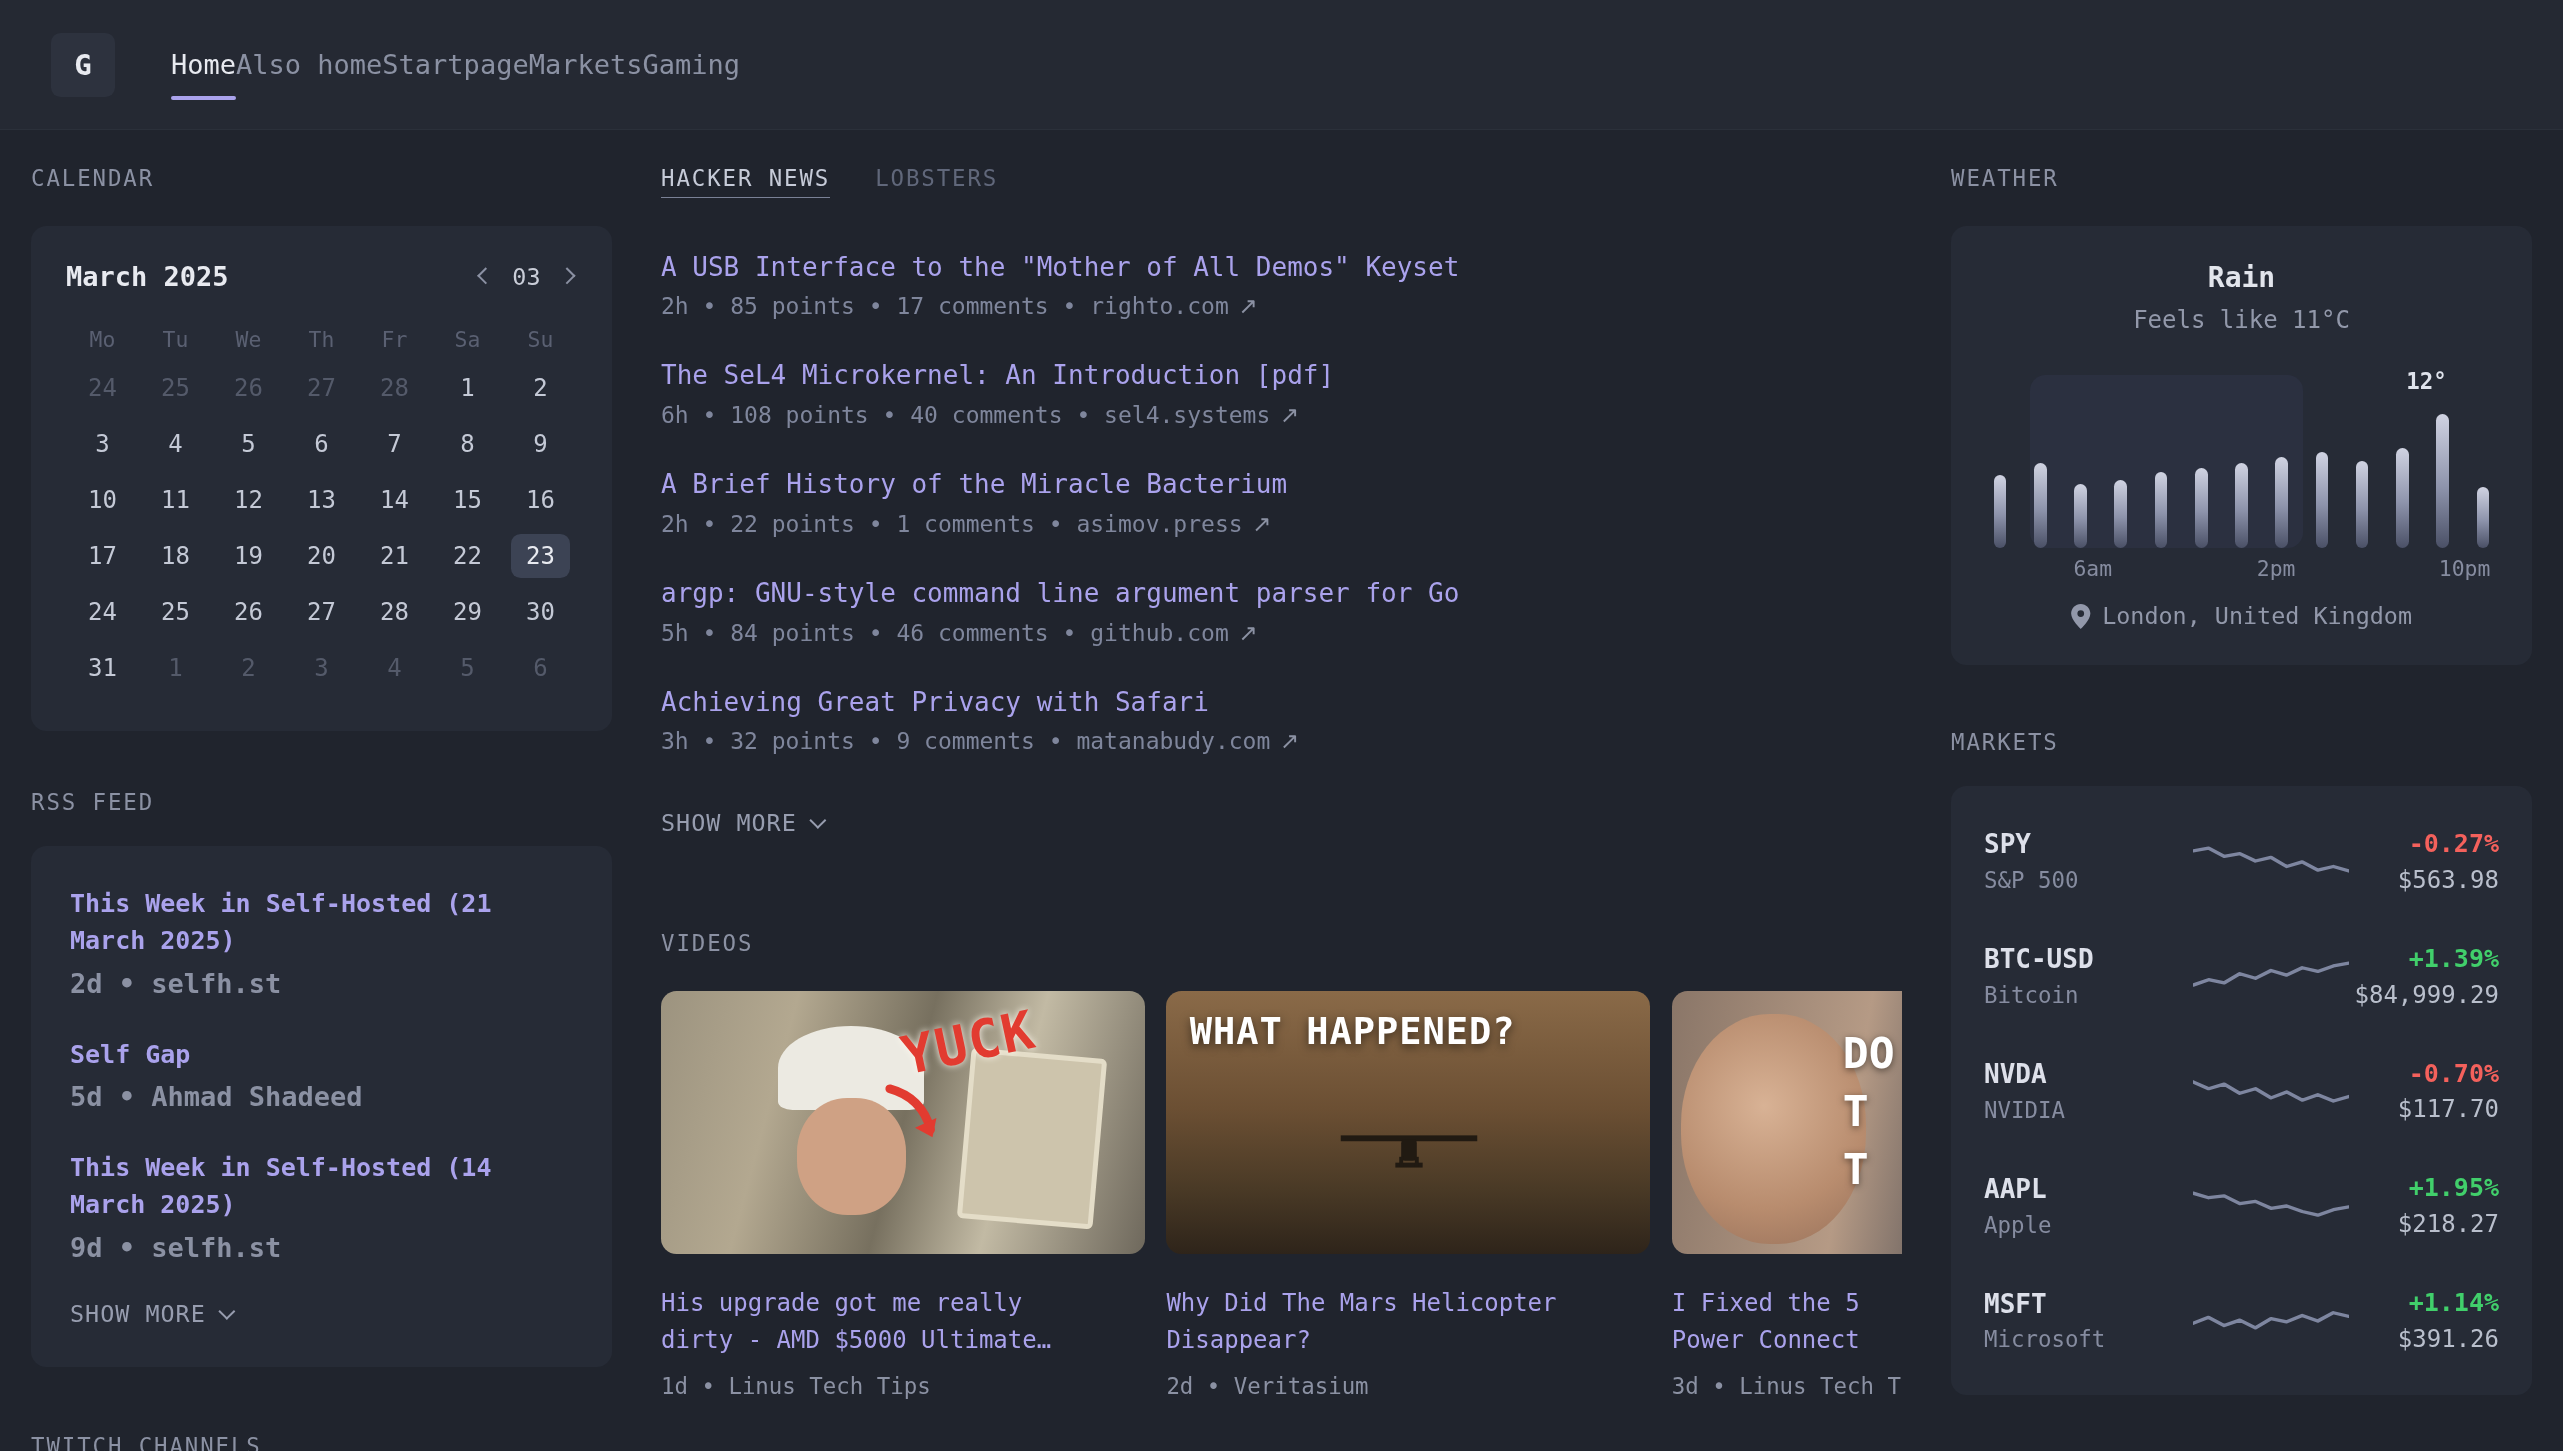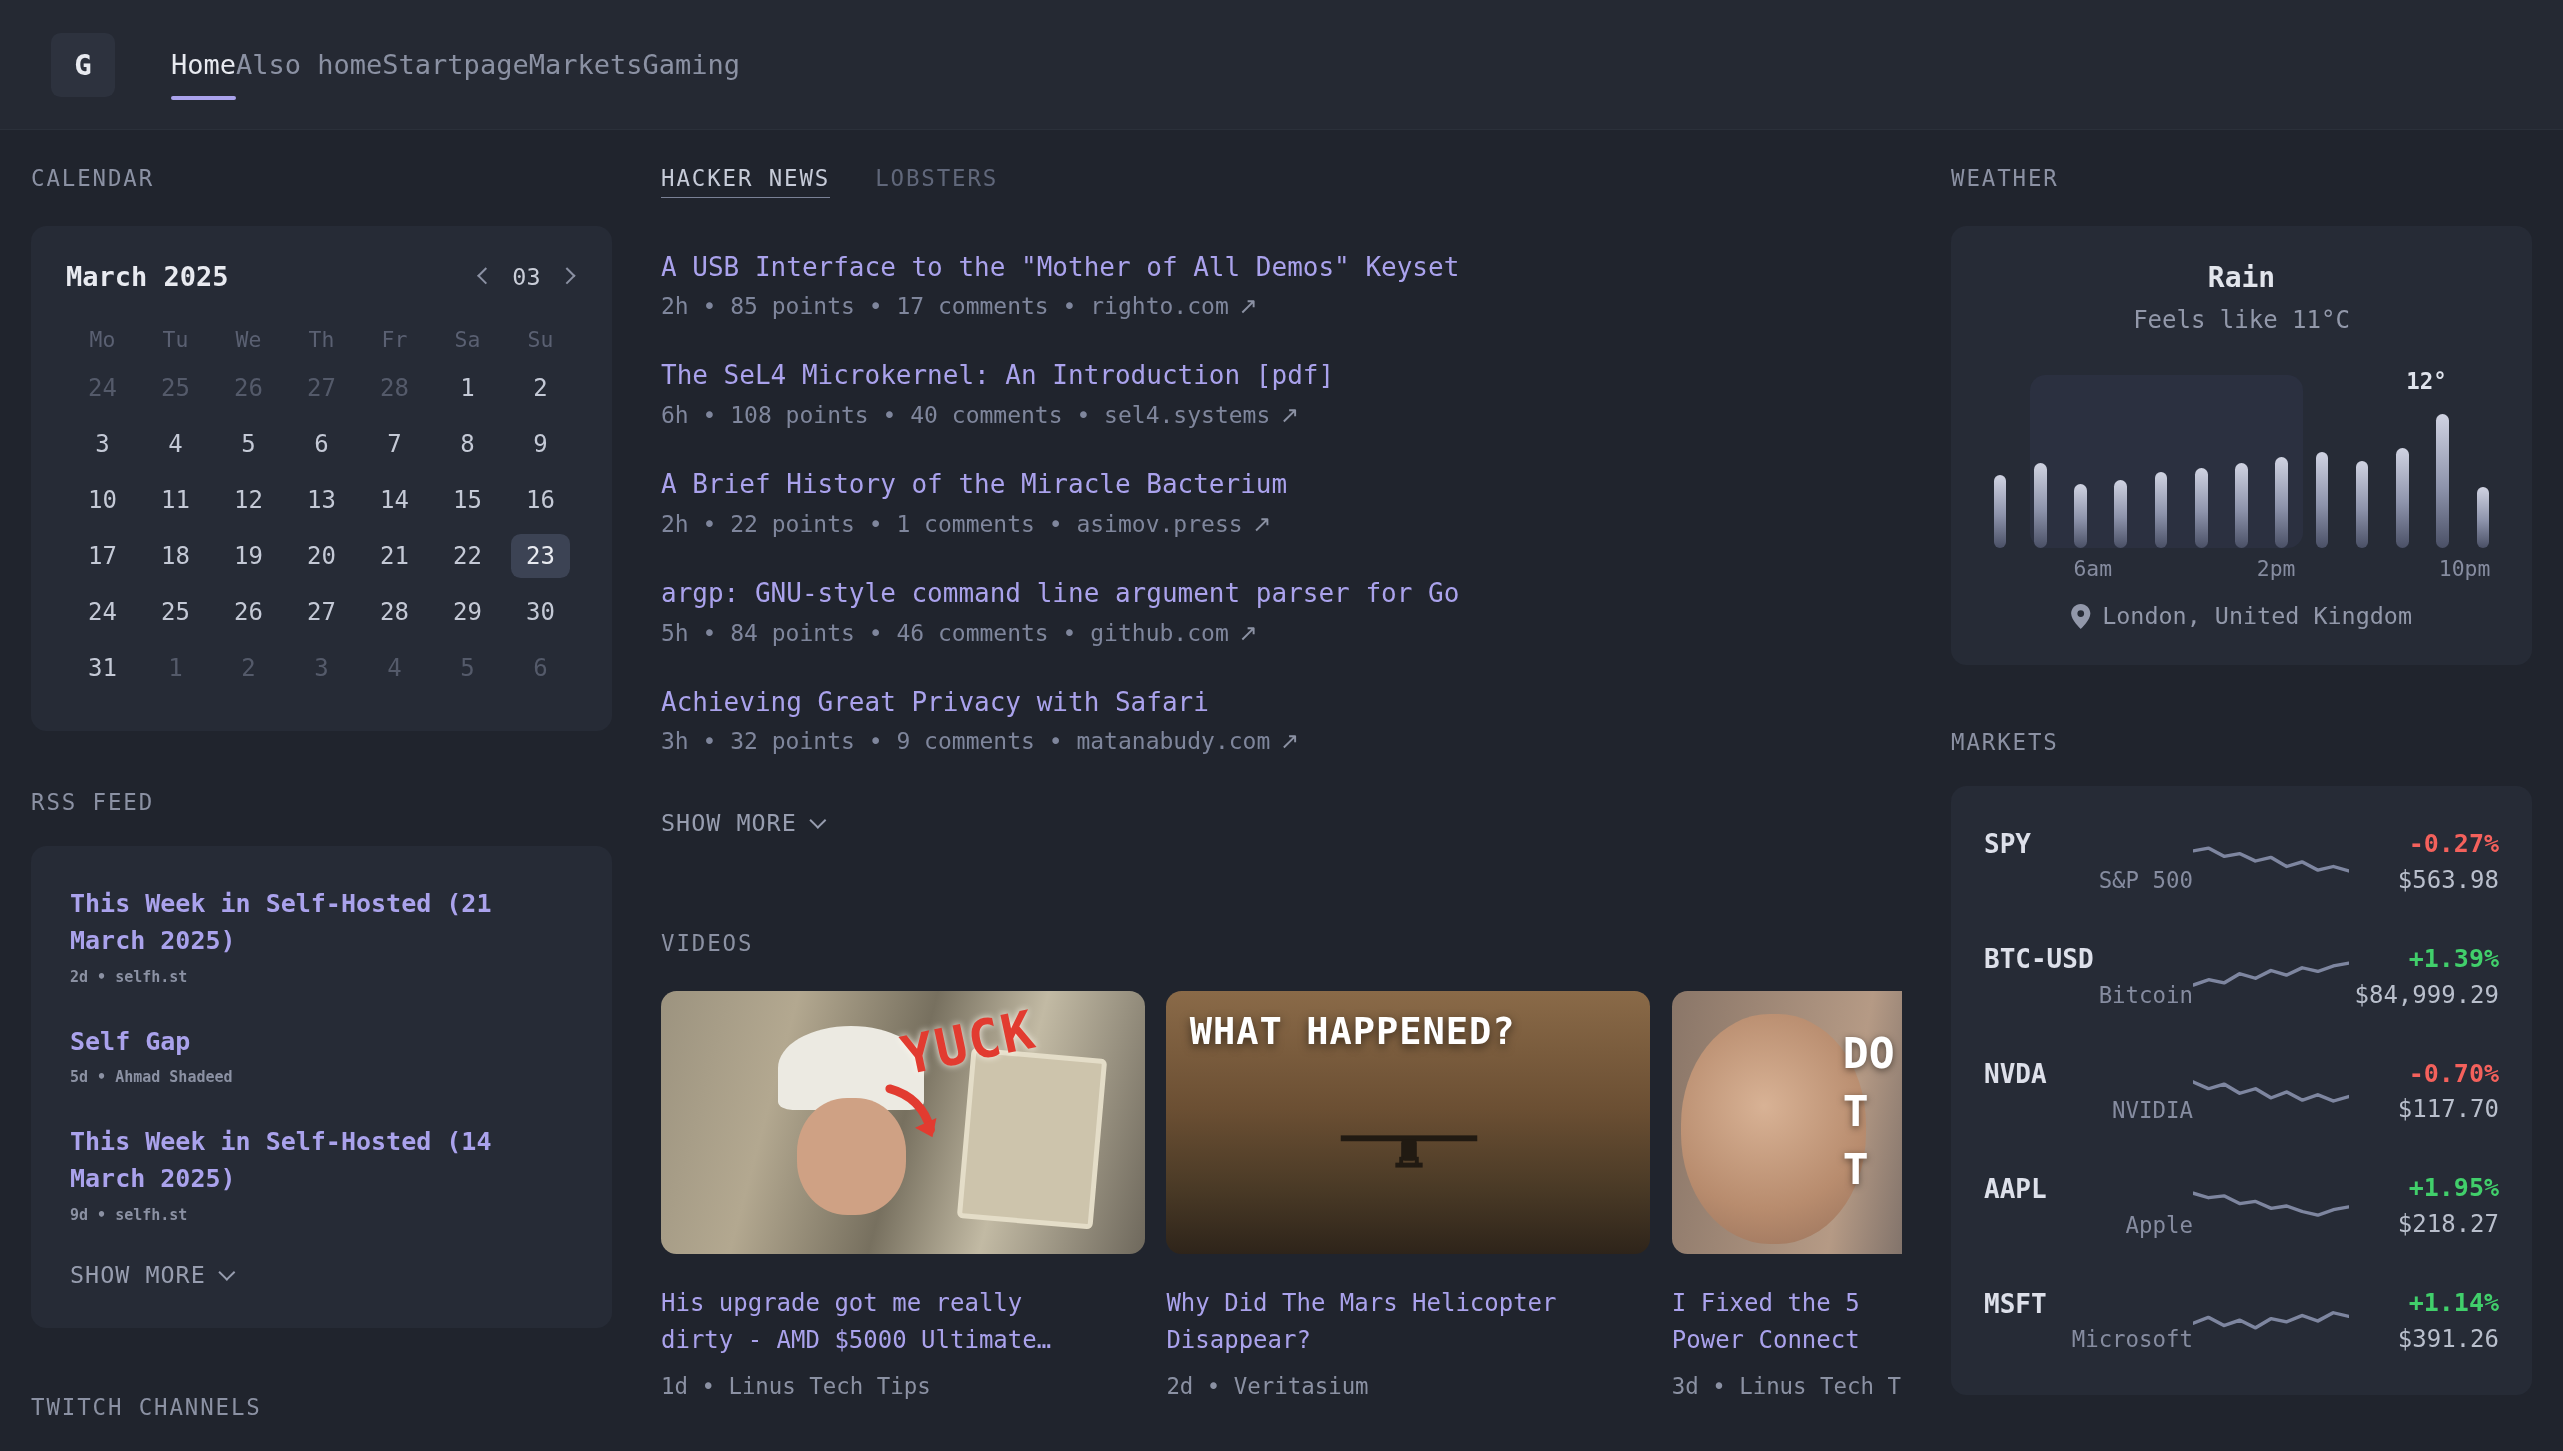--- a/index.html
+++ b/index.html
@@ -70,21 +70,21 @@
   .cal-dow span{font-size:21.4px;color:var(--dim);text-align:center;}
   .cal-grid{display:grid;grid-template-columns:repeat(7,1fr);}
   .cal-cell{height:56px;display:flex;align-items:center;justify-content:center;font-size:24px;color:#c4c9d6;}
   .cal-cell.dim{color:#545a6a;}
   .cal-cell.selected span{background:var(--select);border-radius:9.7px;padding:7.8px 14.6px;color:var(--bright);}
   
   .rss-label{margin-top:58px;}
   .rss-card{margin-top:31px;padding:39px;}
   .rss-item{margin-bottom:37px;font-weight:bold;}
   .rss-title{font-size:25px;line-height:1.5;color:var(--purple);cursor:pointer;display:block;text-decoration:none;}
-  .rss-meta{font-size:15px;color:var(--muted);margin-top:7.8px;}
+  .rss-meta{font-size:27px;color:var(--muted);margin-top:7.8px;}
   .show-more{display:inline-flex;align-items:center;gap:15.6px;color:#979daf;font-size:23.4px;letter-spacing:1px;cursor:pointer;}
   .twitch-label{margin-top:66px;}
   
   .tabs{display:flex;gap:45px;margin-bottom:54px;}
   .tab{font-size:22.4px;letter-spacing:1.9px;color:#60677a;cursor:pointer;}
   .tab[data-active="true"]{color:#c6cbd8;border-bottom:1.9px solid #7a8196;padding-bottom:5.8px;}
   .news-item{margin-bottom:41px;}
   .news-title{font-size:26px;color:var(--purple);cursor:pointer;display:block;text-decoration:none;}
   .news-meta{font-size:23px;color:#7f869c;margin-top:11.7px;}
   .mid-show-more{margin:13.6px 0 0;}
@@ -116,21 +116,21 @@
   .w-peak{position:absolute;left:82%;top:11px;font-size:22.4px;font-weight:bold;color:#dfe3ec;}
   .w-axis{position:absolute;left:9.7px;right:9.7px;bottom:0;height:25px;}
   .w-axis span{position:absolute;transform:translateX(-50%);font-size:21.4px;color:#868ca0;bottom:0;}
   .w-loc{margin-top:21.4px;display:flex;align-items:center;justify-content:center;gap:11.7px;color:#9298aa;font-size:23.4px;}
   
   .markets-label{margin-top:64px;}
   .markets-card{margin-top:31px;padding:17.5px 33px;}
   .m-row{display:flex;align-items:center;padding:25px 0;cursor:pointer;}
   .m-left{width:209px;}
   .m-ticker{font-size:26px;font-weight:bold;color:#dde0ea;}
-  .m-name{font-size:22.4px;color:#868ca0;margin-top:7.8px;text-align:right;}
+  .m-name{font-size:22.4px;color:#868ca0;margin-top:7.8px;}
   .m-spark{width:156px;height:56px;flex:none;}
   .m-spark polyline{fill:none;stroke:var(--spark);stroke-width:2.6;stroke-linejoin:round;stroke-linecap:round;}
   .m-right{flex:1;text-align:right;}
   .m-change{font-size:25px;font-weight:bold;}
   .m-change[data-trend="down"]{color:var(--red);}
   .m-change[data-trend="up"]{color:var(--green);}
   .m-price{font-size:24px;color:#b9bfcc;margin-top:7.8px;}
   .pin{fill:#9298aa;}
 </style>
 </head>

